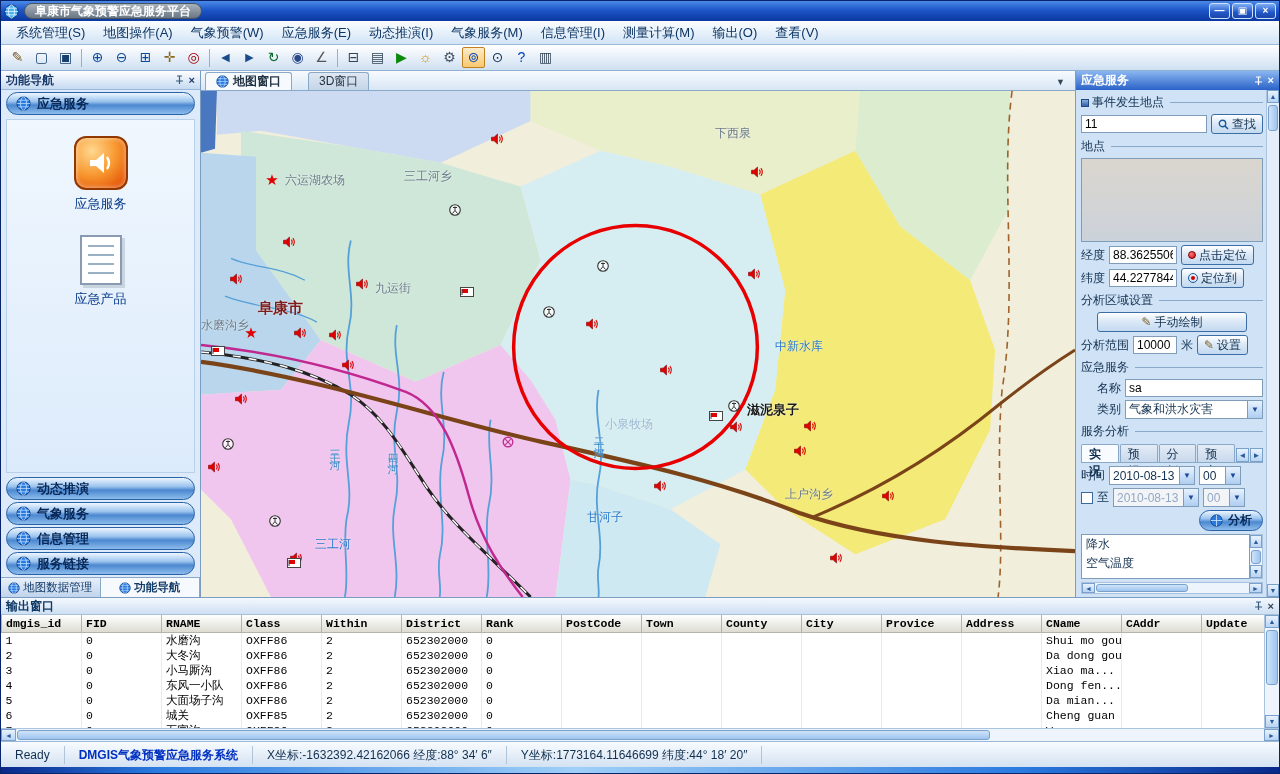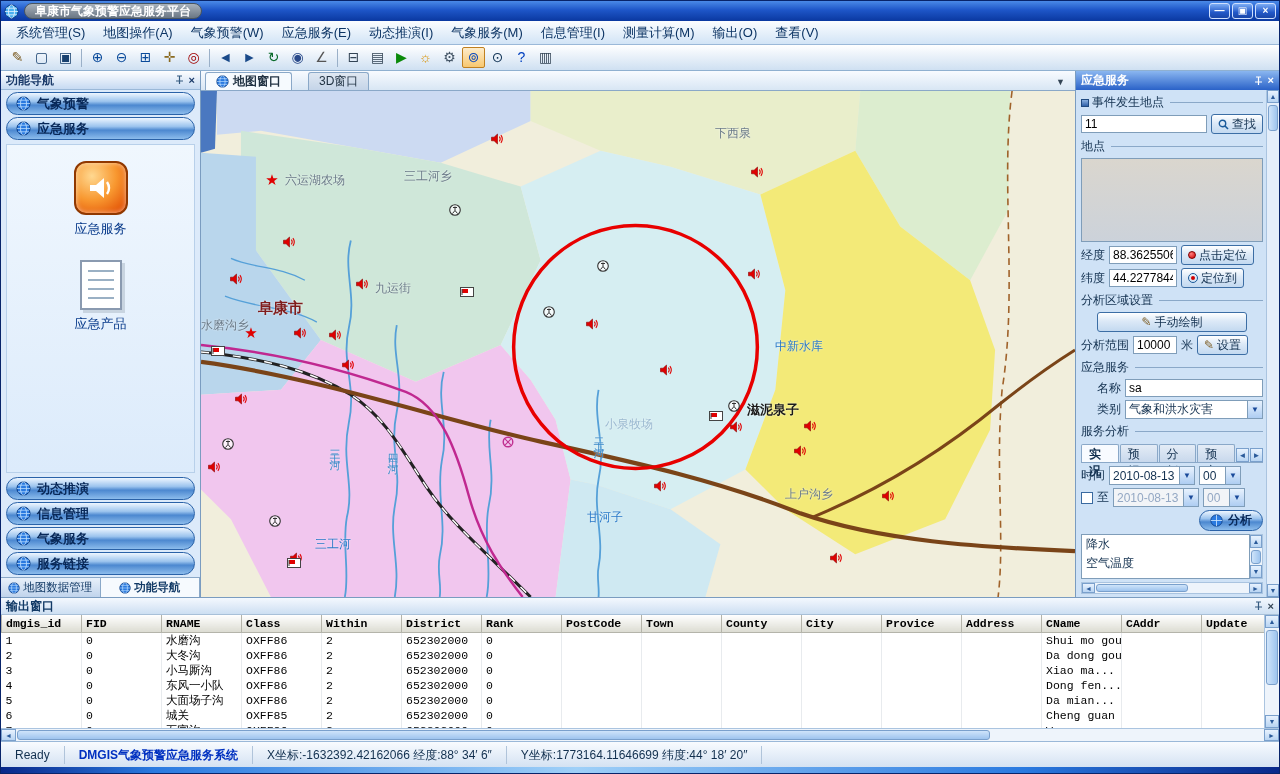--- a/index.html
+++ b/index.html
@@ -194,28 +194,20 @@
           <span class="ttl-btn">×</span>
         </span>
       </div>
       <div>
           <div class="pill">
             <svg width="15" height="15" viewBox="0 0 16 16">
               <circle cx="8" cy="8" r="7" fill="#2a7ae0" stroke="#0a3a80"></circle>
               <ellipse cx="8" cy="8" rx="3.2" ry="7" fill="none" stroke="#bfe0ff" stroke-width="0.9"></ellipse>
               <path d="M1 8 h14 M2.2 4.5 h11.6 M2.2 11.5 h11.6" stroke="#bfe0ff" fill="none" stroke-width="0.8"></path>
             </svg>
-            <span class="pill-lbl">气象预警</span>
-          </div>
-          <div class="pill">
-            <svg width="15" height="15" viewBox="0 0 16 16">
-              <circle cx="8" cy="8" r="7" fill="#2a7ae0" stroke="#0a3a80"></circle>
-              <ellipse cx="8" cy="8" rx="3.2" ry="7" fill="none" stroke="#bfe0ff" stroke-width="0.9"></ellipse>
-              <path d="M1 8 h14 M2.2 4.5 h11.6 M2.2 11.5 h11.6" stroke="#bfe0ff" fill="none" stroke-width="0.8"></path>
-            </svg>
             <span class="pill-lbl">应急服务</span>
           </div>
         </div>
       <div class="launcher">
           <div class="launch">
             <div class="launch-ico ico-alarm">
               <svg width="30" height="30" viewBox="0 0 30 30">
                 <path d="M4 12 h6 L18 5 v20 L10 18 H4 z" fill="#fff"></path>
                 <path d="M21 9 q4 6 0 12" stroke="#fff" stroke-width="2.4" fill="none"></path>
               </svg>
@@ -235,29 +227,29 @@
               <path d="M1 8 h14 M2.2 4.5 h11.6 M2.2 11.5 h11.6" stroke="#bfe0ff" fill="none" stroke-width="0.8"></path>
             </svg>
             <span class="pill-lbl">动态推演</span>
           </div>
           <div class="pill">
             <svg width="15" height="15" viewBox="0 0 16 16">
               <circle cx="8" cy="8" r="7" fill="#2a7ae0" stroke="#0a3a80"></circle>
               <ellipse cx="8" cy="8" rx="3.2" ry="7" fill="none" stroke="#bfe0ff" stroke-width="0.9"></ellipse>
               <path d="M1 8 h14 M2.2 4.5 h11.6 M2.2 11.5 h11.6" stroke="#bfe0ff" fill="none" stroke-width="0.8"></path>
             </svg>
-            <span class="pill-lbl">信息管理</span>
+            <span class="pill-lbl">气象服务</span>
           </div>
           <div class="pill">
             <svg width="15" height="15" viewBox="0 0 16 16">
               <circle cx="8" cy="8" r="7" fill="#2a7ae0" stroke="#0a3a80"></circle>
               <ellipse cx="8" cy="8" rx="3.2" ry="7" fill="none" stroke="#bfe0ff" stroke-width="0.9"></ellipse>
               <path d="M1 8 h14 M2.2 4.5 h11.6 M2.2 11.5 h11.6" stroke="#bfe0ff" fill="none" stroke-width="0.8"></path>
             </svg>
-            <span class="pill-lbl">气象服务</span>
+            <span class="pill-lbl">信息管理</span>
           </div>
           <div class="pill">
             <svg width="15" height="15" viewBox="0 0 16 16">
               <circle cx="8" cy="8" r="7" fill="#2a7ae0" stroke="#0a3a80"></circle>
               <ellipse cx="8" cy="8" rx="3.2" ry="7" fill="none" stroke="#bfe0ff" stroke-width="0.9"></ellipse>
               <path d="M1 8 h14 M2.2 4.5 h11.6 M2.2 11.5 h11.6" stroke="#bfe0ff" fill="none" stroke-width="0.8"></path>
             </svg>
             <span class="pill-lbl">服务链接</span>
           </div>
         </div>

